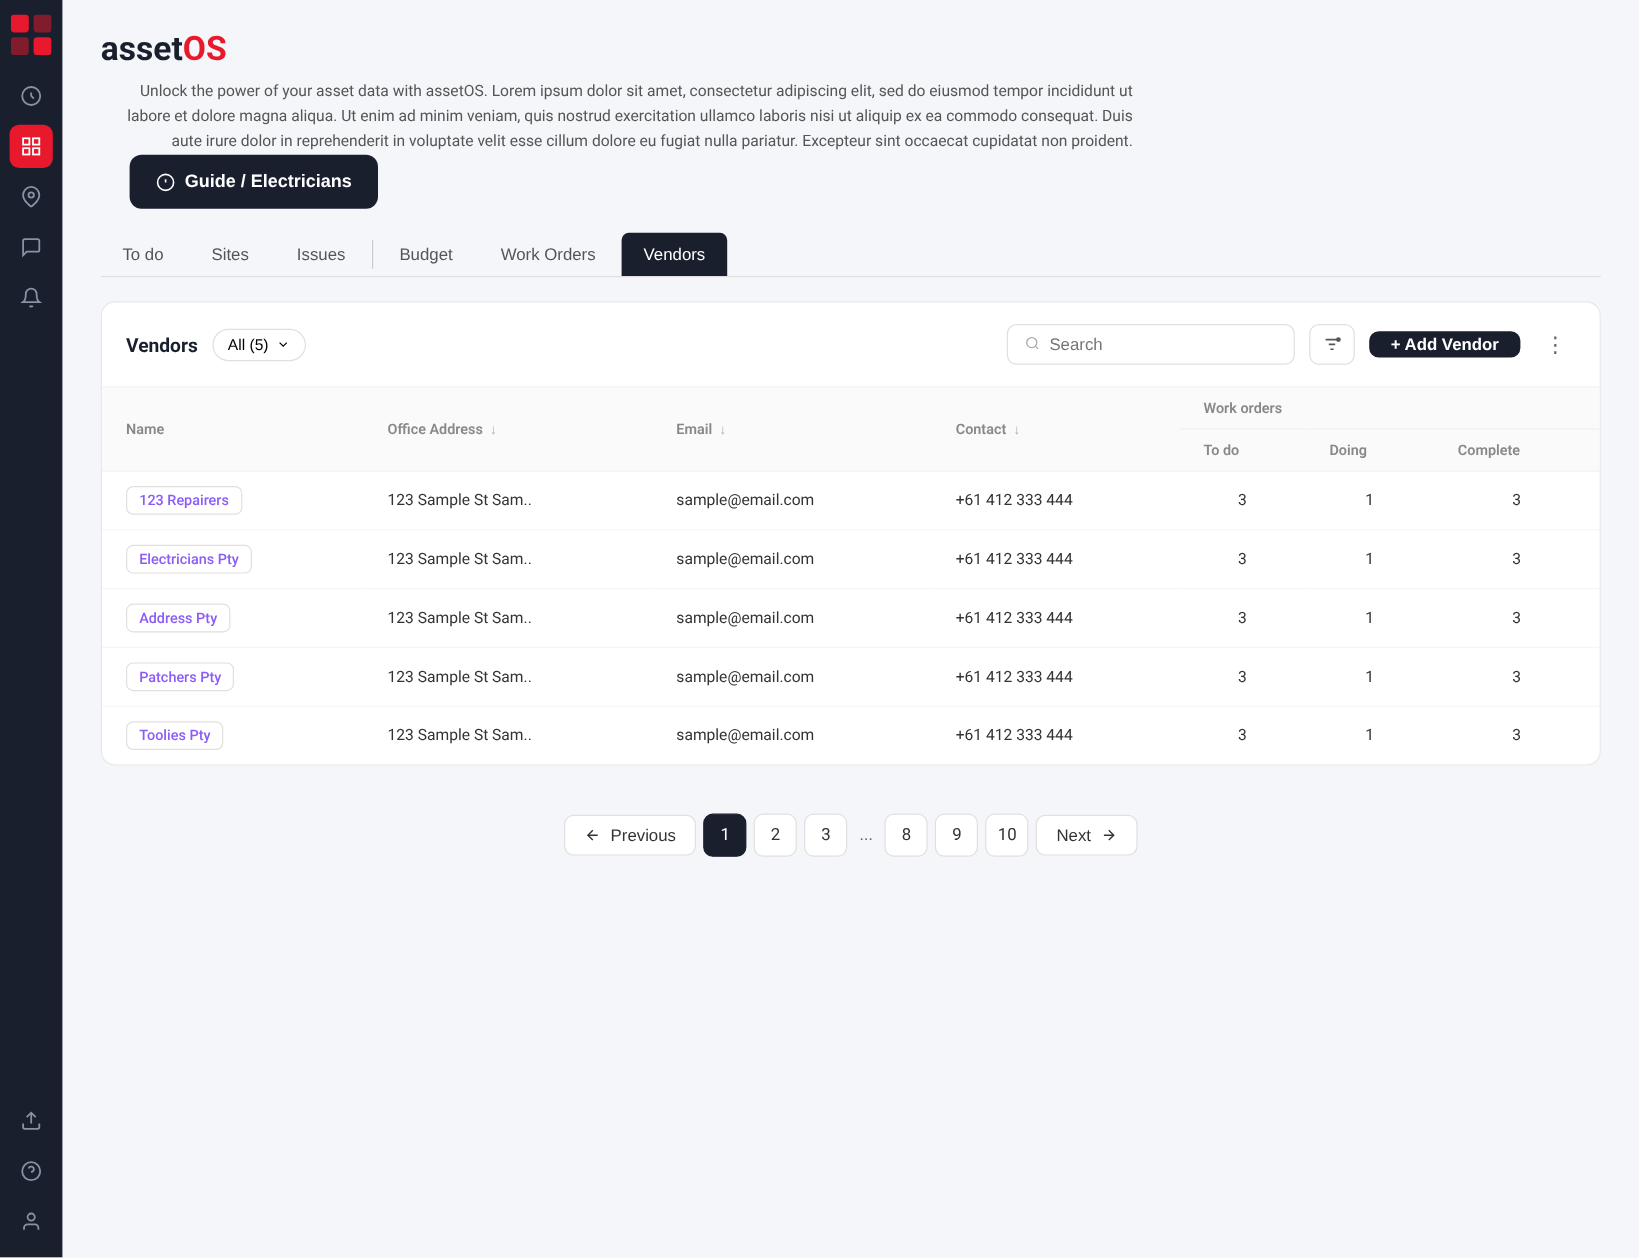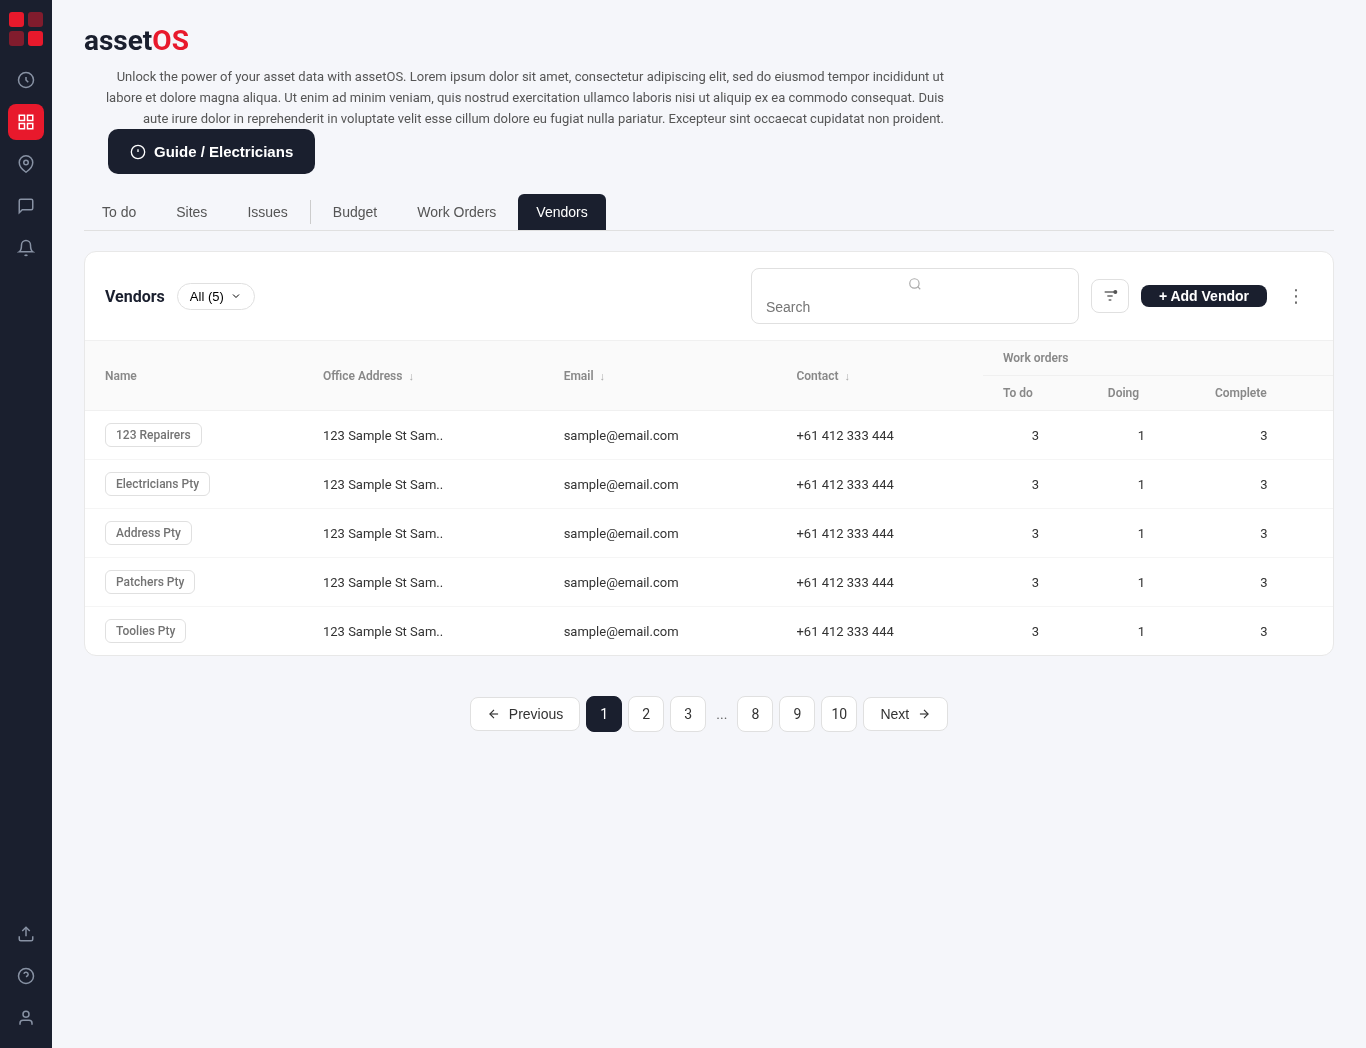--- a/index.html
+++ b/index.html
@@ -143,28 +143,27 @@
       padding: 5px 12px;
       border: 1px solid #e0e0e0;
       border-radius: 20px;
       font-size: 13px;
       cursor: pointer;
       background: white;
     }
     .search-box {
       margin-left: auto;
       display: flex;
-      align-items: center;
+      align-items: flex-start;
       gap: 8px;
       border: 1px solid #e0e0e0;
       border-radius: 8px;
       padding: 8px 14px;
-      width: 328px;
-      background: white;
-      flex-direction: column;
+      width: 240px;
+      background: white;
     }
     .search-box input {
       border: none;
       outline: none;
       font-size: 14px;
       width: 100%;
       color: #333;
     }
     .filter-icon-btn {
       padding: 8px 10px;
@@ -212,21 +211,21 @@
       border-bottom: 1px solid #f5f5f5;
     }
     .table tr:last-child td { border-bottom: none; }
     .vendor-badge {
       display: inline-block;
       padding: 4px 10px;
       border: 1px solid #e0e0e0;
       border-radius: 6px;
       font-size: 12px;
       font-weight: 500;
-      color: #737373;
+      color: #8b5cf6;
       background: white;
     }
     .col-number { text-align: center; color: #444; }
     .sort-icon { color: #aaa; font-size: 11px; margin-left: 3px; }
 
     
     .work-orders-group {
       text-align: center;
       font-size: 11px;
       font-weight: 600;

